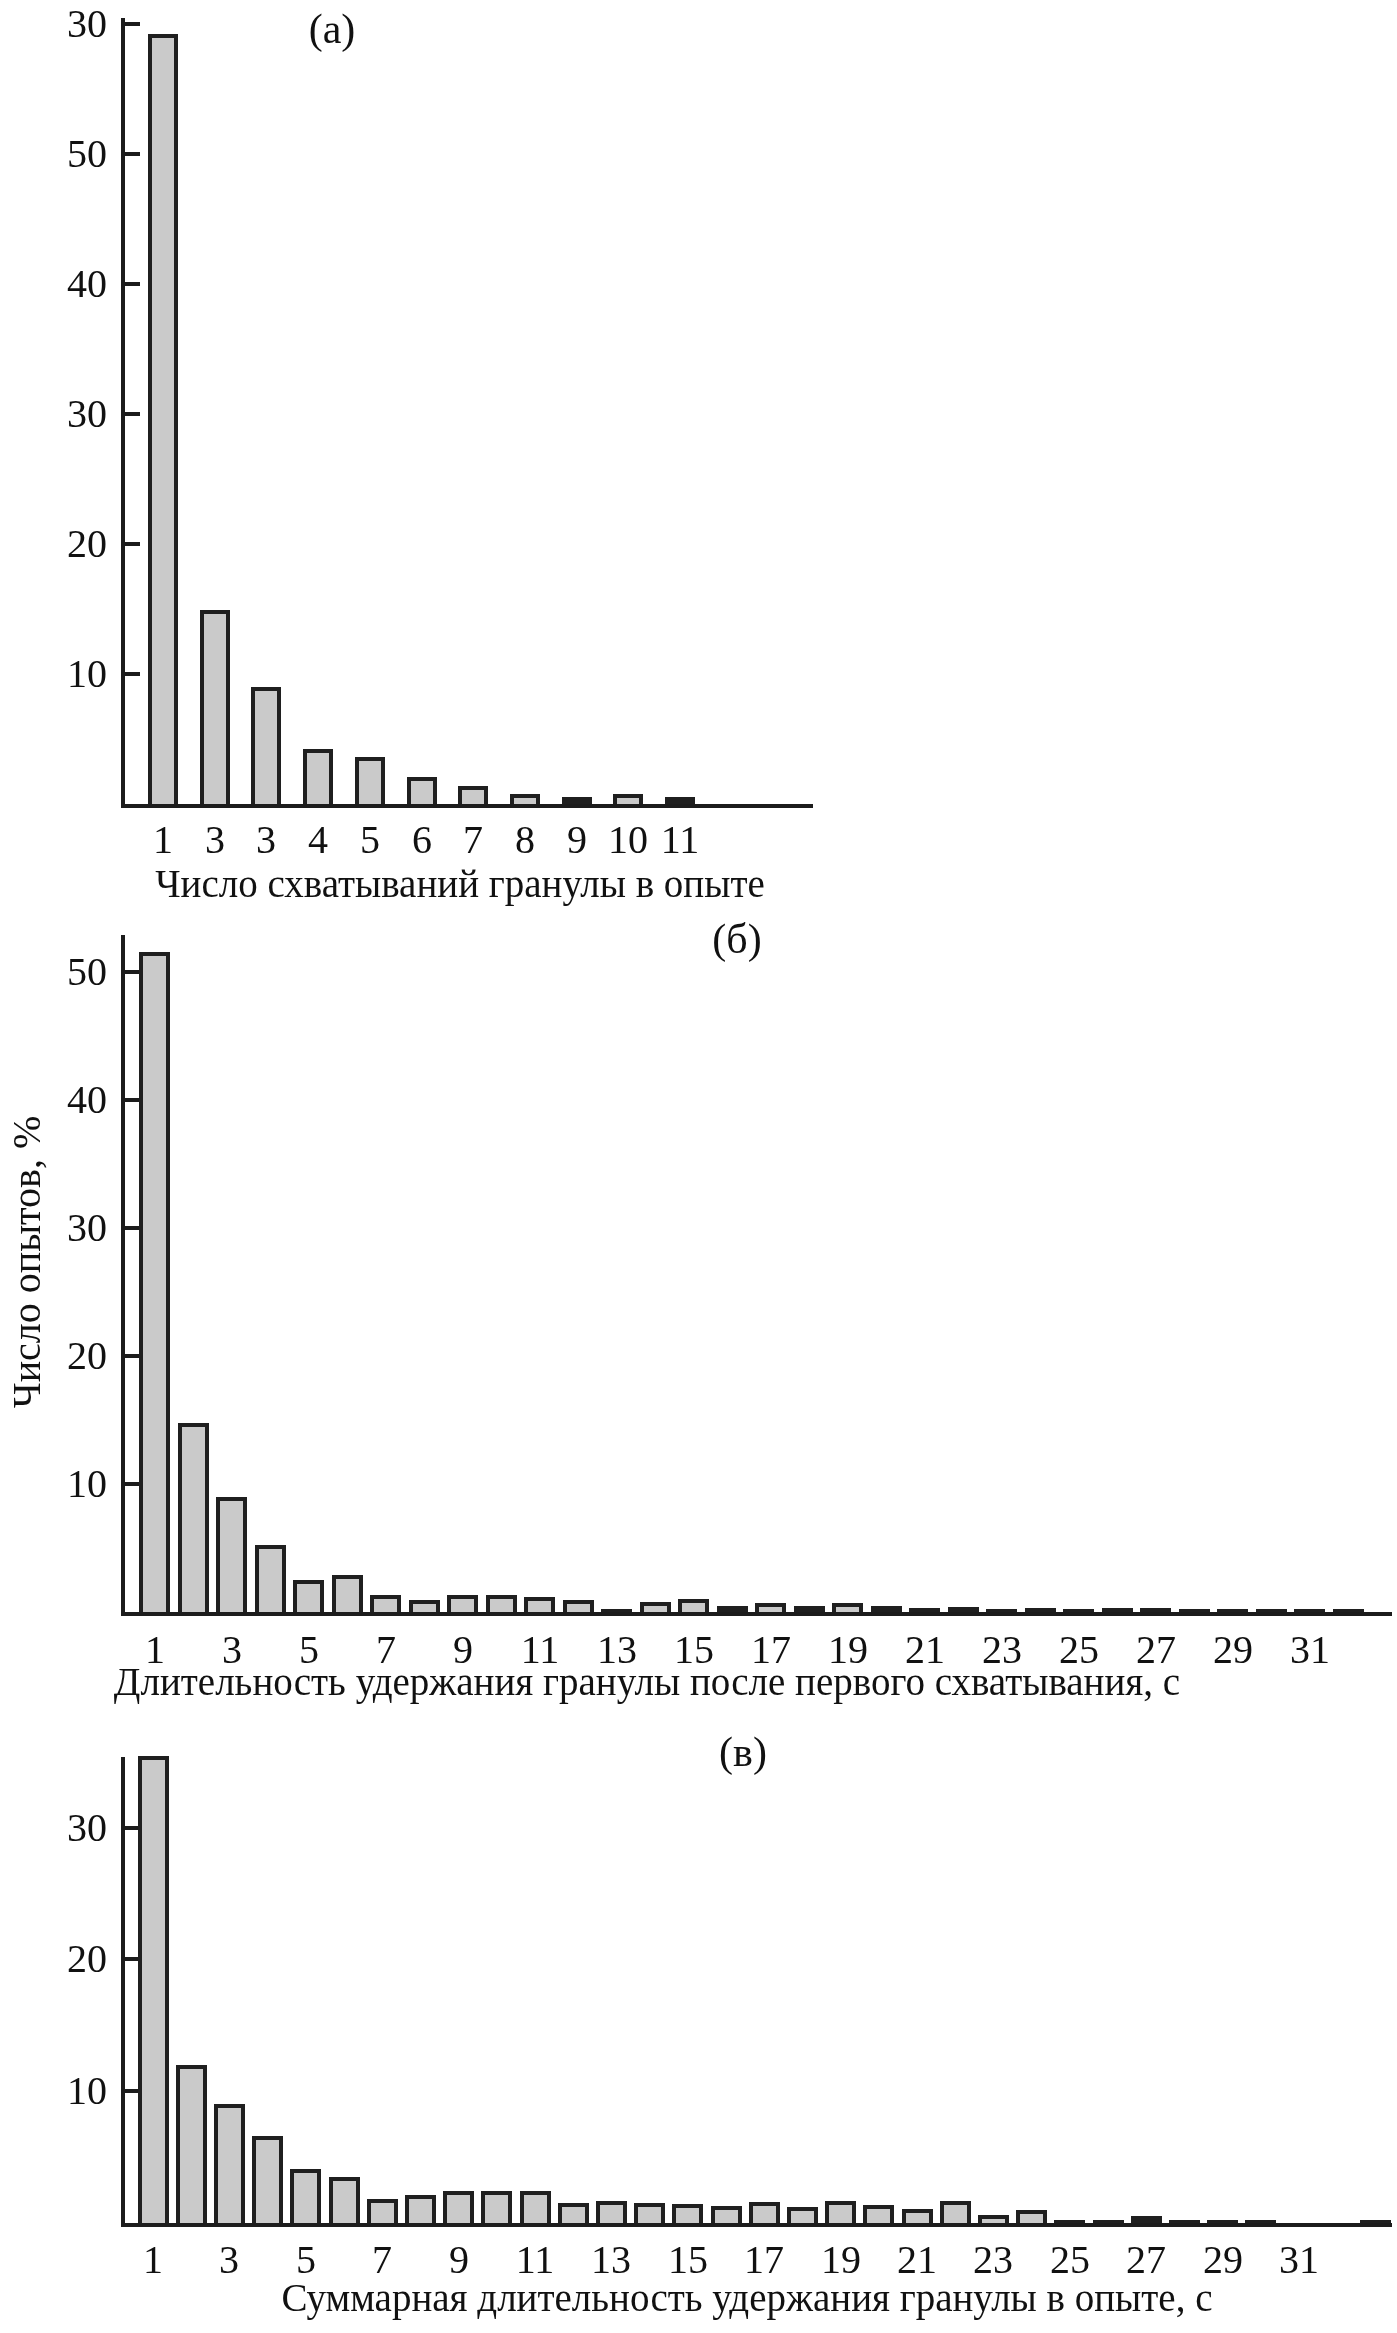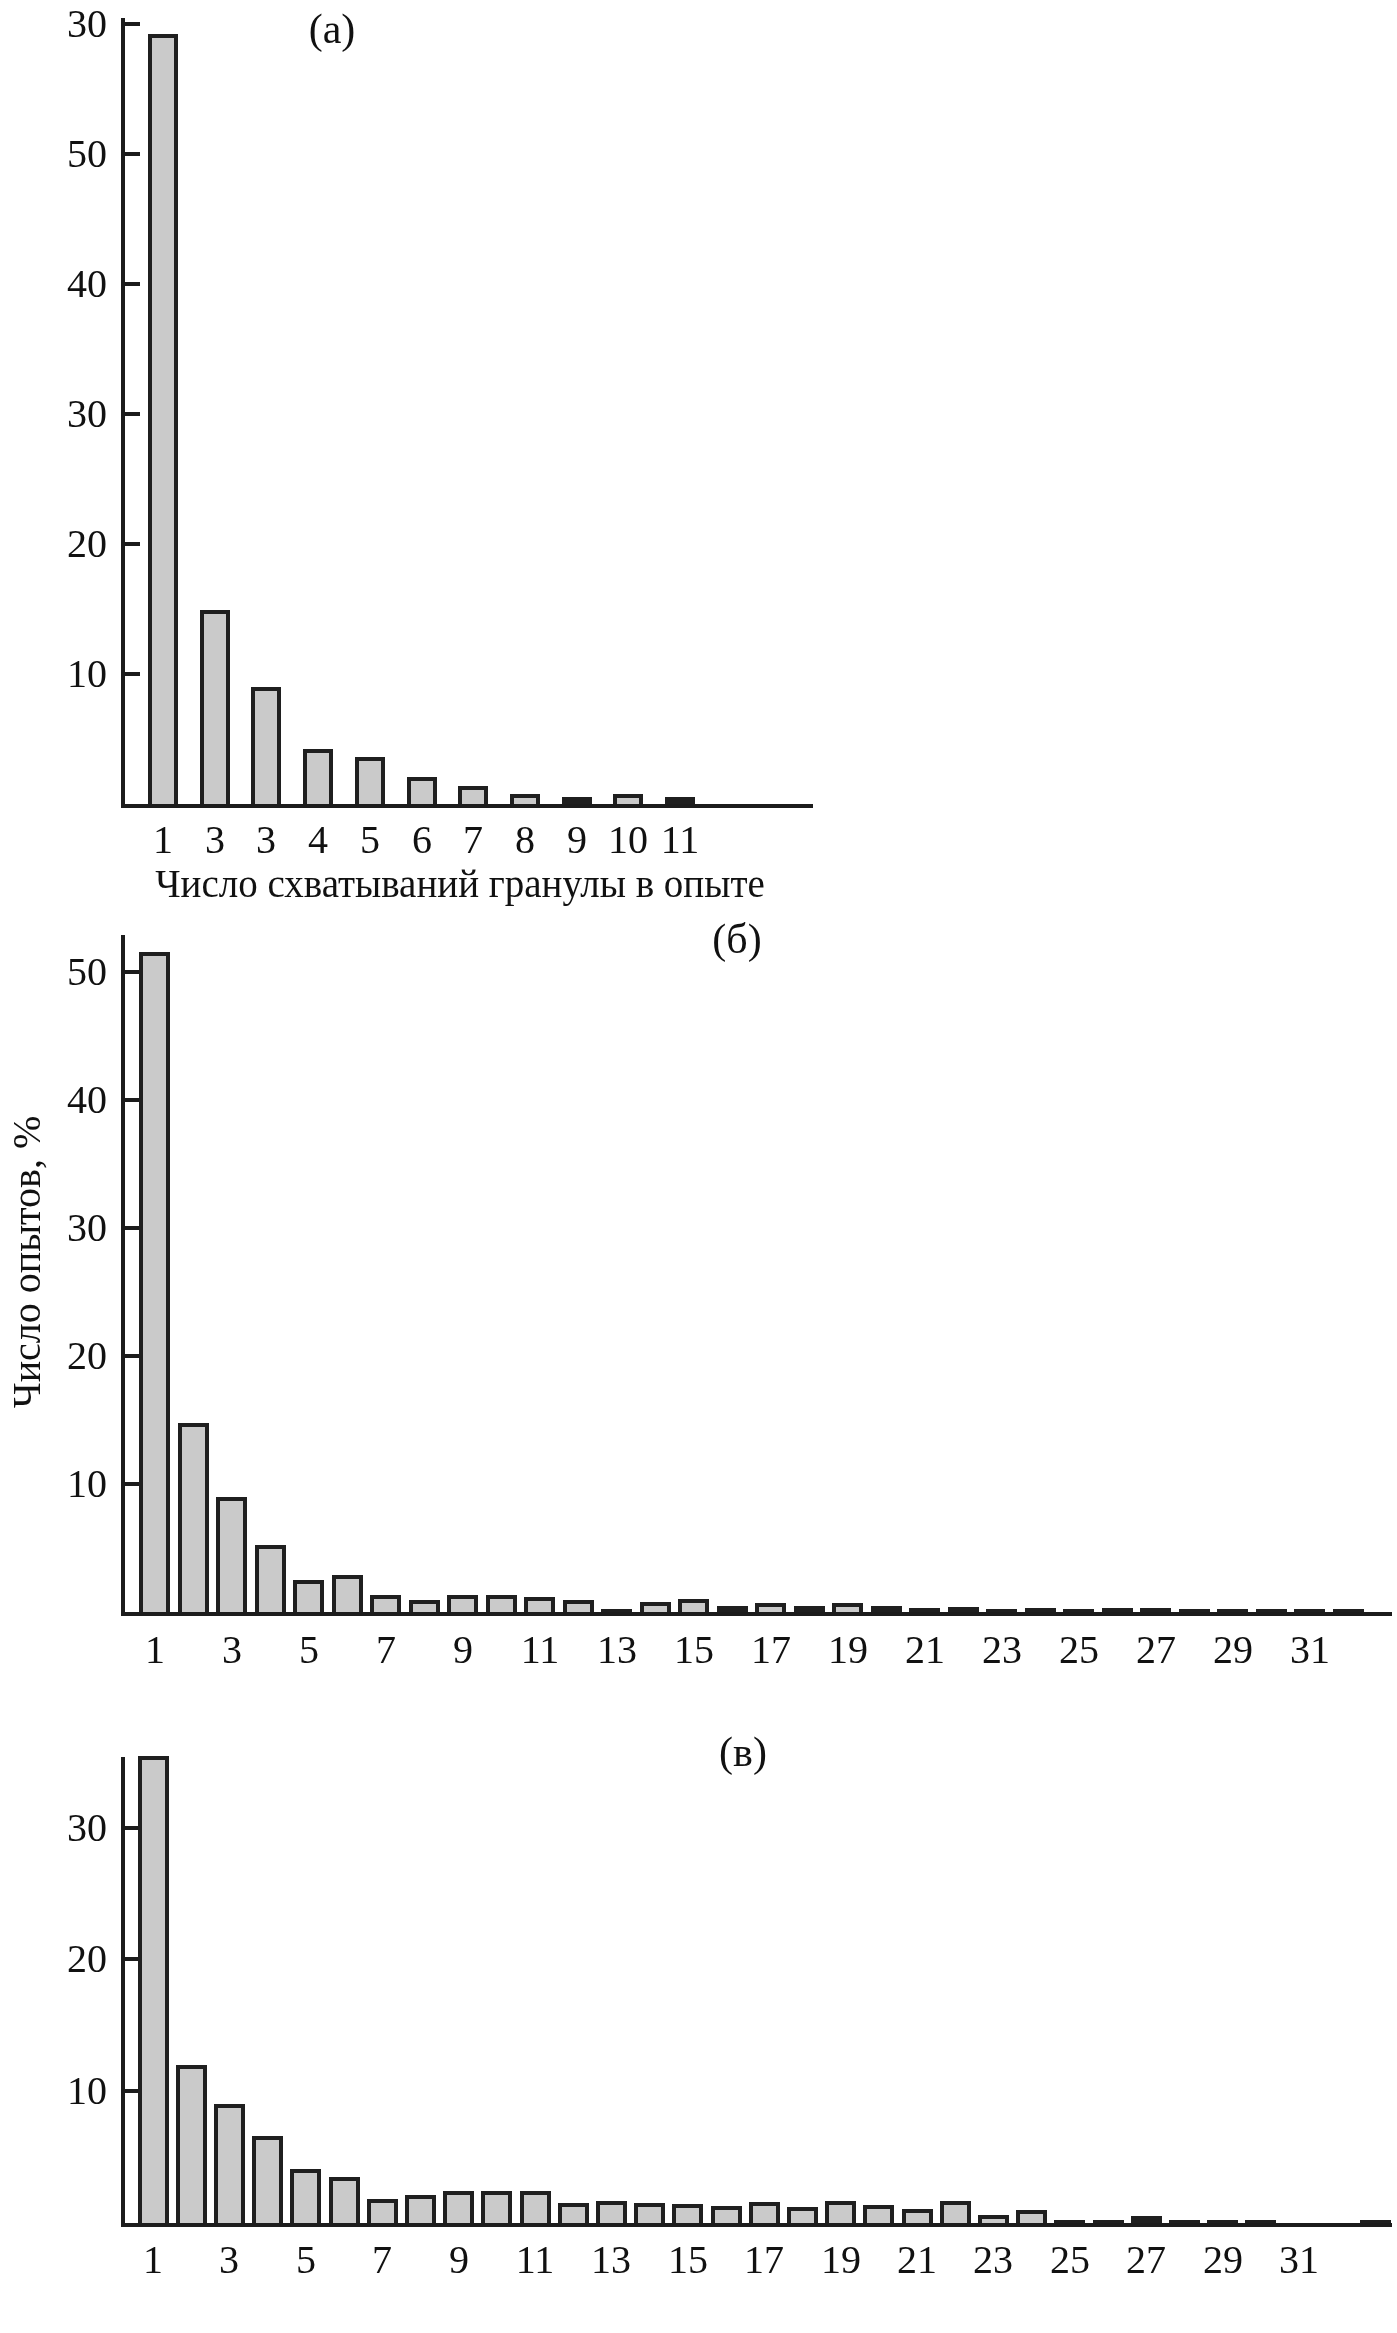--- a/index.html
+++ b/index.html
@@ -44,20 +44,22 @@
 
 <div id="fig" class="figure">
 
   <div class="ylab" style="left:-273px;top:1240px">Число опытов, %</div>
 
   <div class="plabel" style="left:272px;top:6px">(а)</div>
   <div class="plabel" style="left:677px;top:916px">(б)</div>
   <div class="plabel" style="left:683px;top:1729px">(в)</div>
 
   <div class="xtitle" style="left:-140px;top:862px">Число схватываний гранулы в опыте</div>
+  <div class="xtitle" style="left:47px;top:1660px">Длительность удержания гранулы после первого схватывания, с</div>
+  <div class="xtitle" style="left:147px;top:2276px">Суммарная длительность удержания гранулы в опыте, с</div>
 
 <div class="axis-line" style="left: 121px; top: 18px; width: 4px; height: 790px; background: rgb(28, 28, 28);"></div>
     <div class="axis-line" style="left: 121px; top: 804px; width: 692px; height: 4px; background: rgb(28, 28, 28);"></div>
     <div class="tick-mark" style="left: 125px; top: 672px; width: 15px; height: 4px; background: rgb(28, 28, 28);"></div>
     <div class="ytick-label" style="right: 1290px; top: 651px; color: rgb(17, 17, 17);">10</div>
     <div class="tick-mark" style="left: 125px; top: 542px; width: 15px; height: 4px; background: rgb(28, 28, 28);"></div>
     <div class="ytick-label" style="right: 1290px; top: 521px; color: rgb(17, 17, 17);">20</div>
     <div class="tick-mark" style="left: 125px; top: 412px; width: 15px; height: 4px; background: rgb(28, 28, 28);"></div>
     <div class="ytick-label" style="right: 1290px; top: 391px; color: rgb(17, 17, 17);">30</div>
     <div class="tick-mark" style="left: 125px; top: 282px; width: 15px; height: 4px; background: rgb(28, 28, 28);"></div>

